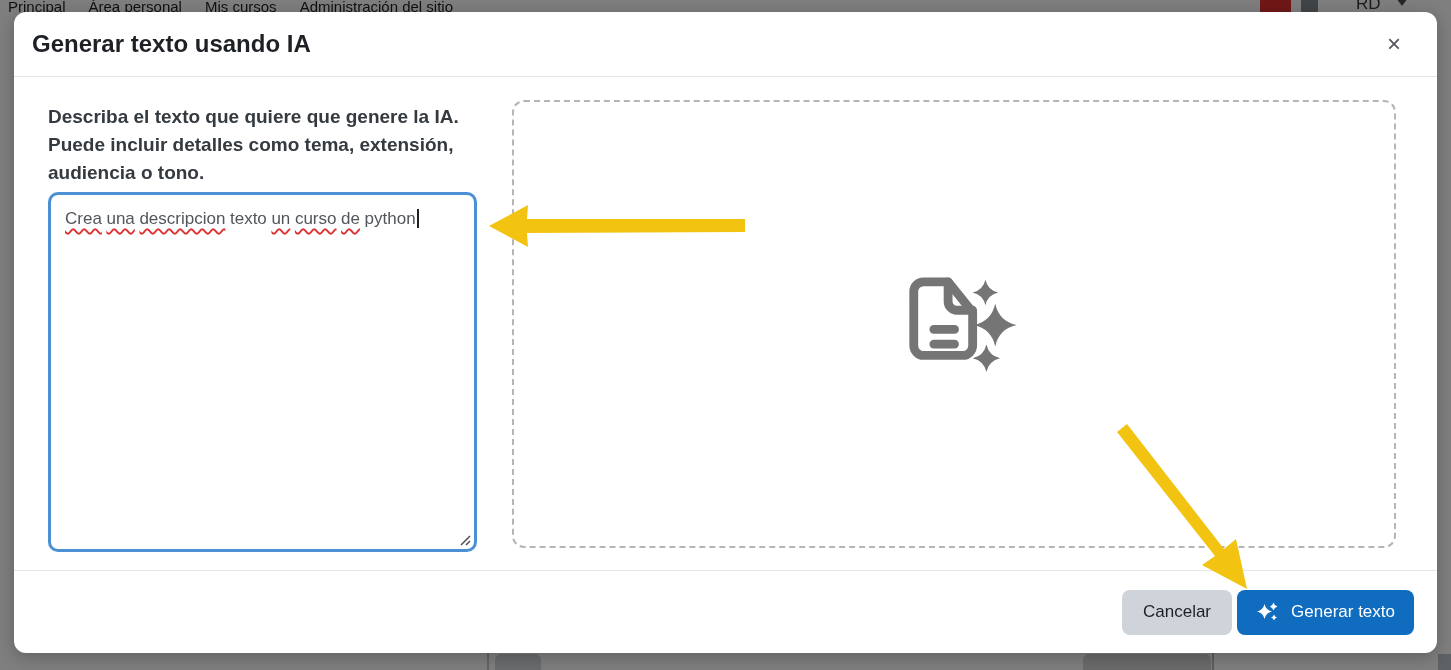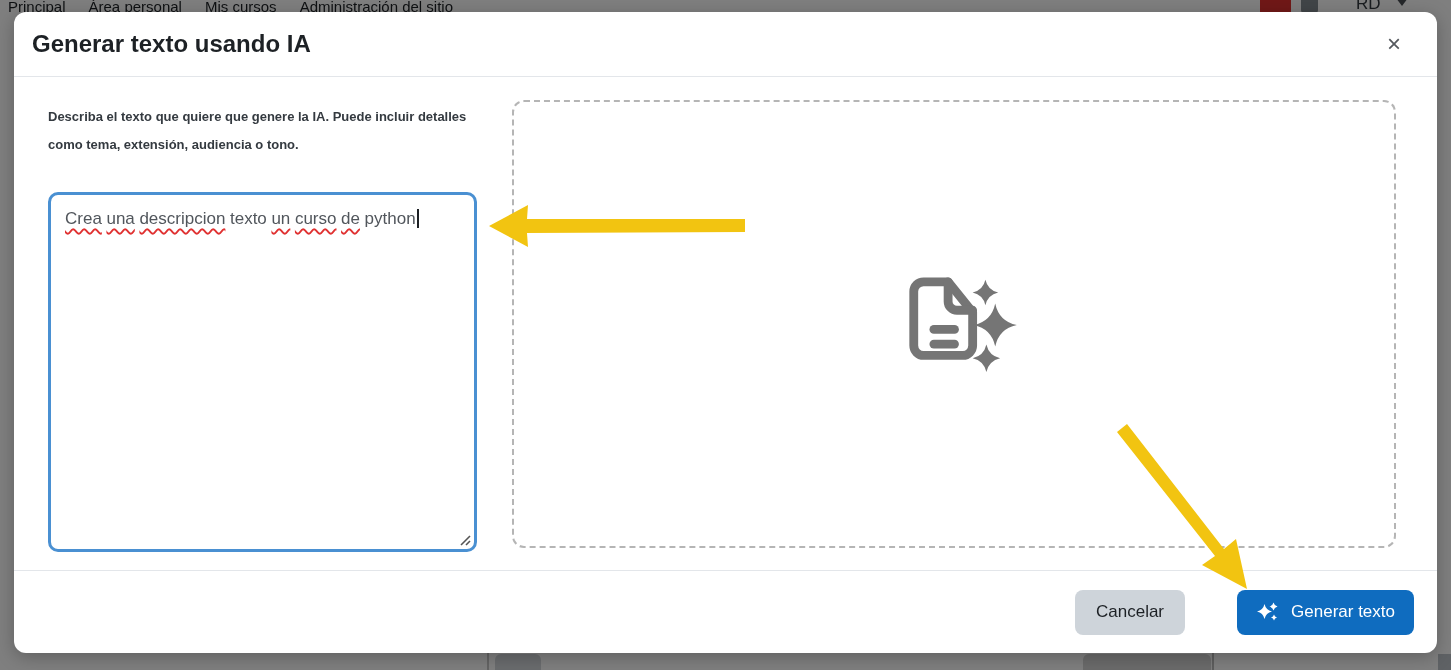--- a/index.html
+++ b/index.html
@@ -54,21 +54,21 @@
   .modal-title { font-size: 24px; font-weight: 700; color: #1d2125; }
   .close-btn {
     border: none; background: transparent; cursor: pointer;
     font-size: 24px; line-height: 1; color: #55595e; font-family: inherit;
     padding: 4px 6px;
   }
 
   .modal-body { position: absolute; left: 0; top: 65px; right: 0; height: 493px; }
   .prompt-label {
     position: absolute; left: 34px; top: 26px; width: 436px;
-    font-size: 13px; font-weight: 700; color: #343a40; line-height: 28px;
+    font-size: 19px; font-weight: 700; color: #343a40; line-height: 28px;
   }
   .prompt-box {
     position: absolute; left: 34px; top: 115px;
     width: 429px; height: 360px;
     border: 3px solid #4a90d2; border-radius: 10px;
     padding: 12px 14px;
     font-size: 17px; color: #51565c; line-height: 24px;
     cursor: text; overflow: hidden;
   }
   .word + .word { margin-left: 0.27em; }
@@ -95,21 +95,21 @@
 
   .modal-footer {
     position: absolute; left: 0; right: 0; bottom: 0; height: 83px;
     border-top: 1px solid #e3e6ea;
     display: flex; align-items: center; justify-content: flex-end;
     gap: 5px; padding-right: 23px;
   }
   .btn {
     height: 45px; border: none; border-radius: 8px;
     font-size: 17px; font-family: inherit; cursor: pointer;
-    display: inline-flex; align-items: center; justify-content: center; margin-left: 47px;
+    display: inline-flex; align-items: center; justify-content: center;
   }
   .btn-cancel { background: #ced4da; color: #1d2125; padding: 0 21px; }
   .btn-generate { background: #0f6cbf; color: #ffffff; padding: 0 19px; gap: 11px; text-align: center; }
 
   
   .arrows { position: absolute; inset: 0; pointer-events: none; z-index: 50; }
 </style>
 </head>
 <body>
 

